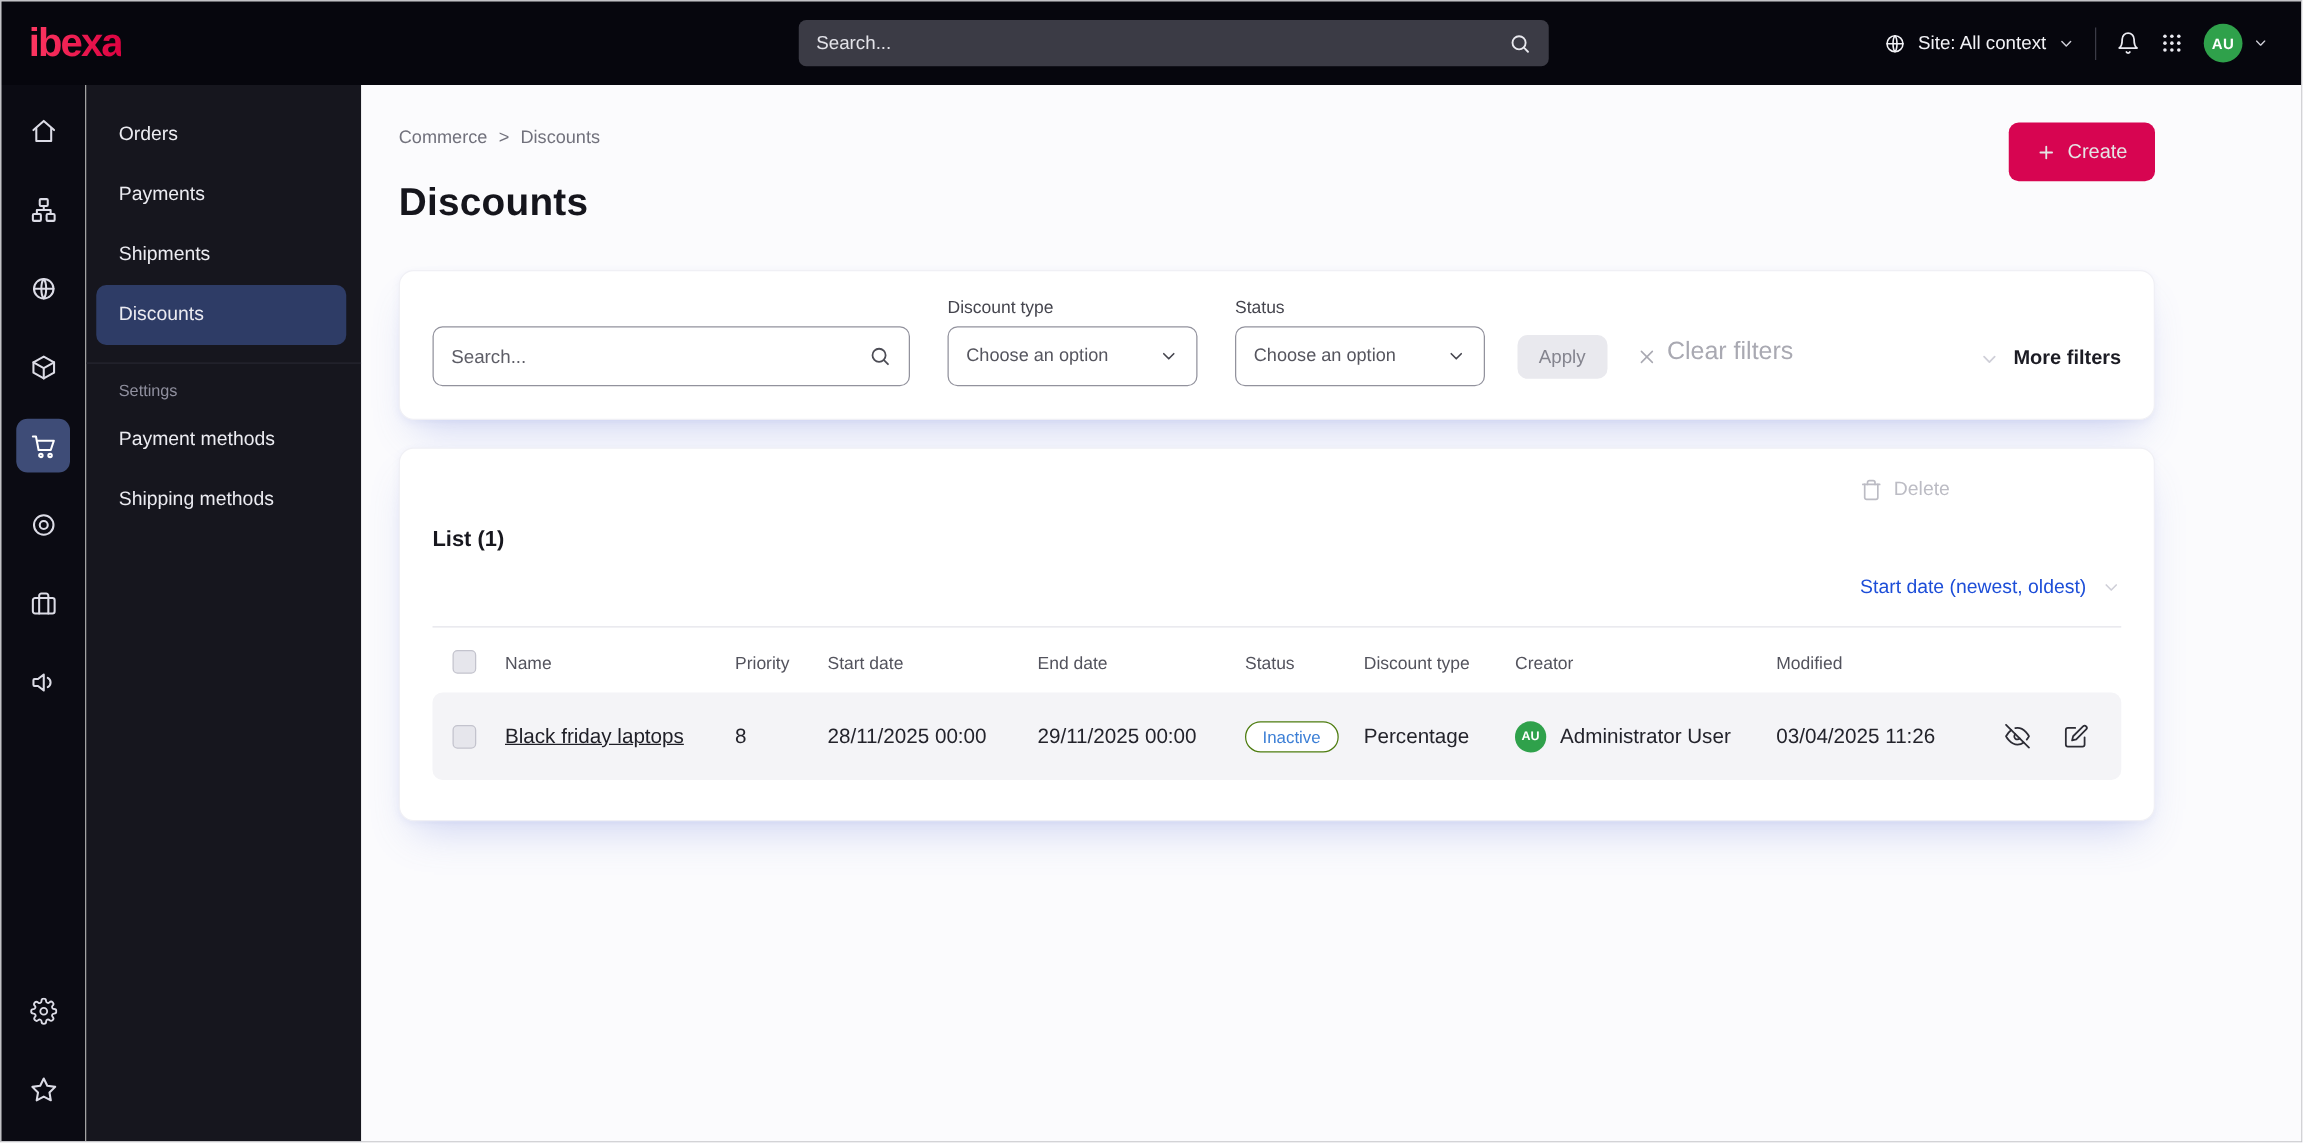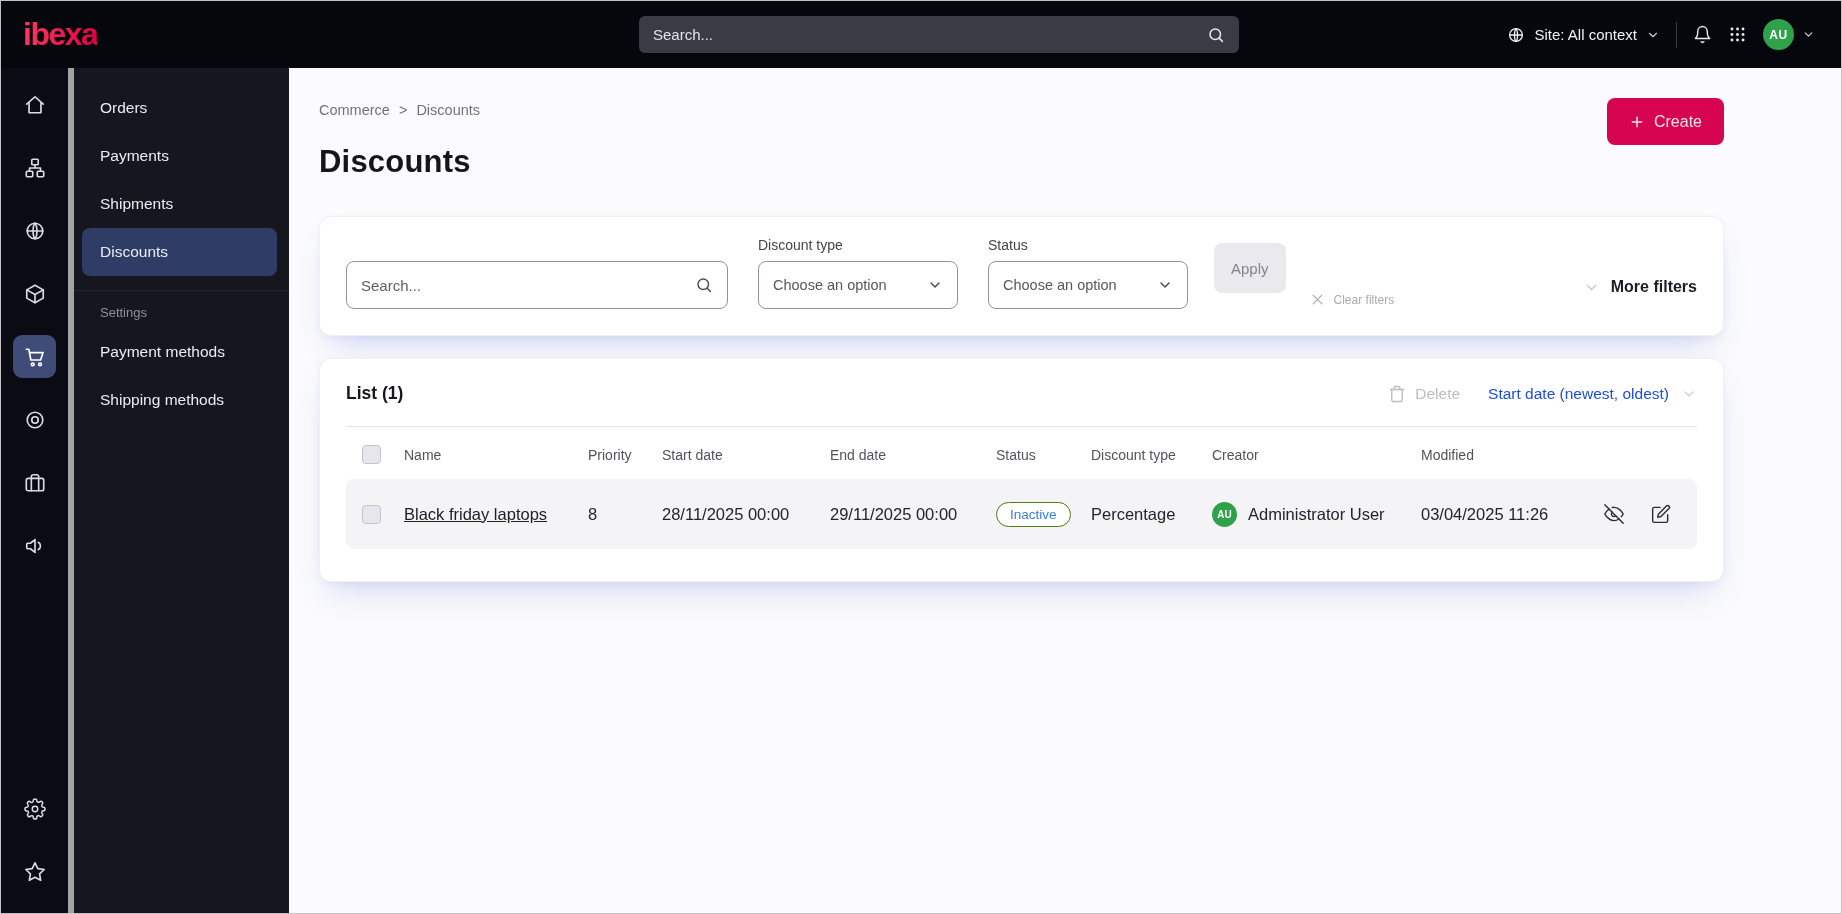--- a/index.html
+++ b/index.html
@@ -25,21 +25,21 @@
   .chev { color:#cfcfd8; }
 
   
   .body-row { flex:1; display:flex; min-height:0; }
 
   .iconbar { width:67px; flex:0 0 67px; background:#0b0b13; display:flex; flex-direction:column; align-items:center; padding:15px 0 20px; gap:20px; }
   .icon-btn { width:43px; height:43px; border-radius:9px; display:flex; align-items:center; justify-content:center; color:#dcdce6; cursor:pointer; flex:0 0 auto; }
   .icon-btn.active { background:#3e4c77; color:#fff; }
   .iconbar .push { margin-top:auto; }
 
-  .submenu { width:221px; flex:0 0 221px; background:#16161e; border-left:6px solid #a3a3a3; padding-top:16px; color:#ebebf1; }
+  .submenu { width:221px; flex:0 0 221px; background:#16161e; border-left:1px solid #a3a3a3; padding-top:16px; color:#ebebf1; }
   .menu-item { height:48px; display:flex; align-items:center; padding:0 26px; font-size:15.5px; cursor:pointer; border-radius:8px; }
   .menu-item.active { background:#2e3c66; margin:0 12px 0 8px; padding:0 18px; }
   .submenu-section { margin-top:14px; border-top:1px solid #262630; padding-top:14px; }
   .section-label { padding:0 26px; font-size:13px; color:#8f8f9e; margin-bottom:8px; }
 
   
   .main { flex:1; padding:30px 117px 0 30px; overflow:hidden; background:#fbfbfd; }
   .page-head { display:flex; justify-content:space-between; align-items:flex-start; }
   .breadcrumb { display:flex; align-items:center; gap:9px; font-size:14.5px; color:#71717c; margin-top:4px; }
   .breadcrumb .bc-link { cursor:pointer; }
@@ -50,29 +50,29 @@
 
   
   .filter-card { margin-top:36px; padding:20px 26px 26px; display:flex; align-items:flex-end; gap:30px; }
   .search-box { width:382px; height:48px; border:1px solid #92929d; border-radius:8px; display:flex; align-items:center; padding:0 14px; background:#fff; }
   .search-box input { flex:1; border:none; outline:none; font-size:15px; color:#33333c; font-family:"Liberation Sans", sans-serif; }
   .search-box input::placeholder { color:#5d5d66; }
   .search-box .s-icon { color:#4c4c55; }
   .field-group .field-label { font-size:14px; color:#45454e; margin-bottom:8px; }
   .select-box { width:200px; height:48px; border:1px solid #92929d; border-radius:8px; display:flex; align-items:center; justify-content:space-between; padding:0 14px; font-size:14.5px; color:#55555e; cursor:pointer; background:#fff; }
   .select-box .chev { color:#44444d; }
-  .apply-btn { height:50px; padding:0 17px; background:#e9e9ee; color:#84848e; border:none; border-radius:8px; font-size:15px; font-family:"Liberation Sans", sans-serif; cursor:pointer; margin-bottom:16px; margin-left:-4px; }
-  .clear-btn { display:flex; align-items:flex-end; gap:9px; color:#a9a9b2; font-size:12px; cursor:pointer; margin-bottom:2px; margin-left:-6px; }
+  .apply-btn { height:35px; padding:0 17px; background:#e9e9ee; color:#84848e; border:none; border-radius:8px; font-size:15px; font-family:"Liberation Sans", sans-serif; cursor:pointer; margin-bottom:6px; margin-left:-4px; }
+  .clear-btn { display:flex; align-items:flex-end; gap:9px; color:#a9a9b2; font-size:20px; cursor:pointer; margin-bottom:16px; margin-left:-6px; }
   .more-filters { margin-left:auto; display:flex; align-items:center; gap:11px; font-size:16px; font-weight:700; color:#1c1c24; cursor:pointer; margin-bottom:13px; }
 
   
   .list-card { margin-top:22px; padding:24px 26px 32px; }
   .list-head { display:flex; align-items:center; }
   .list-title { font-size:17.5px; font-weight:700; color:#17171e; }
-  .list-head-right { margin-left:auto; display:flex; align-items:flex-start; gap:28px; }
+  .list-head-right { margin-left:auto; display:flex; align-items:flex-start; gap:60px;flex-direction:column; }
   .delete-btn { display:flex; align-items:center; gap:9px; color:#bcbcc4; font-size:15.5px; cursor:pointer; }
   .sort-btn { display:flex; align-items:center; gap:12px; color:#1d4ed8; font-size:15.5px; cursor:pointer; }
   .table-divider { border-top:1px solid #e4e4ea; margin-top:22px; }
 
   .tgrid { display:grid; grid-template-columns:58px 184px 74px 168px 166px 95px 121px 209px 183px 1fr; align-items:center; }
   .thead { padding:18px 0 13px; font-size:14px; color:#53535d; }
   .checkbox { width:19px; height:19px; border:1px solid #c3c3cd; border-radius:4px; background:#e6e6ec; margin-left:16px; cursor:pointer; }
   .trow { background:#f4f4f7; border-radius:8px; height:70px; margin-top:2px; font-size:16.5px; color:#23232b; }
   .name-link { text-decoration:underline; cursor:pointer; color:#202028; }
   .badge { display:inline-flex; align-items:center; padding:4px 13px; border:1px solid #4d7c0f; color:#3c7fd6; border-radius:20px; font-size:13.5px; background:#fff; }

